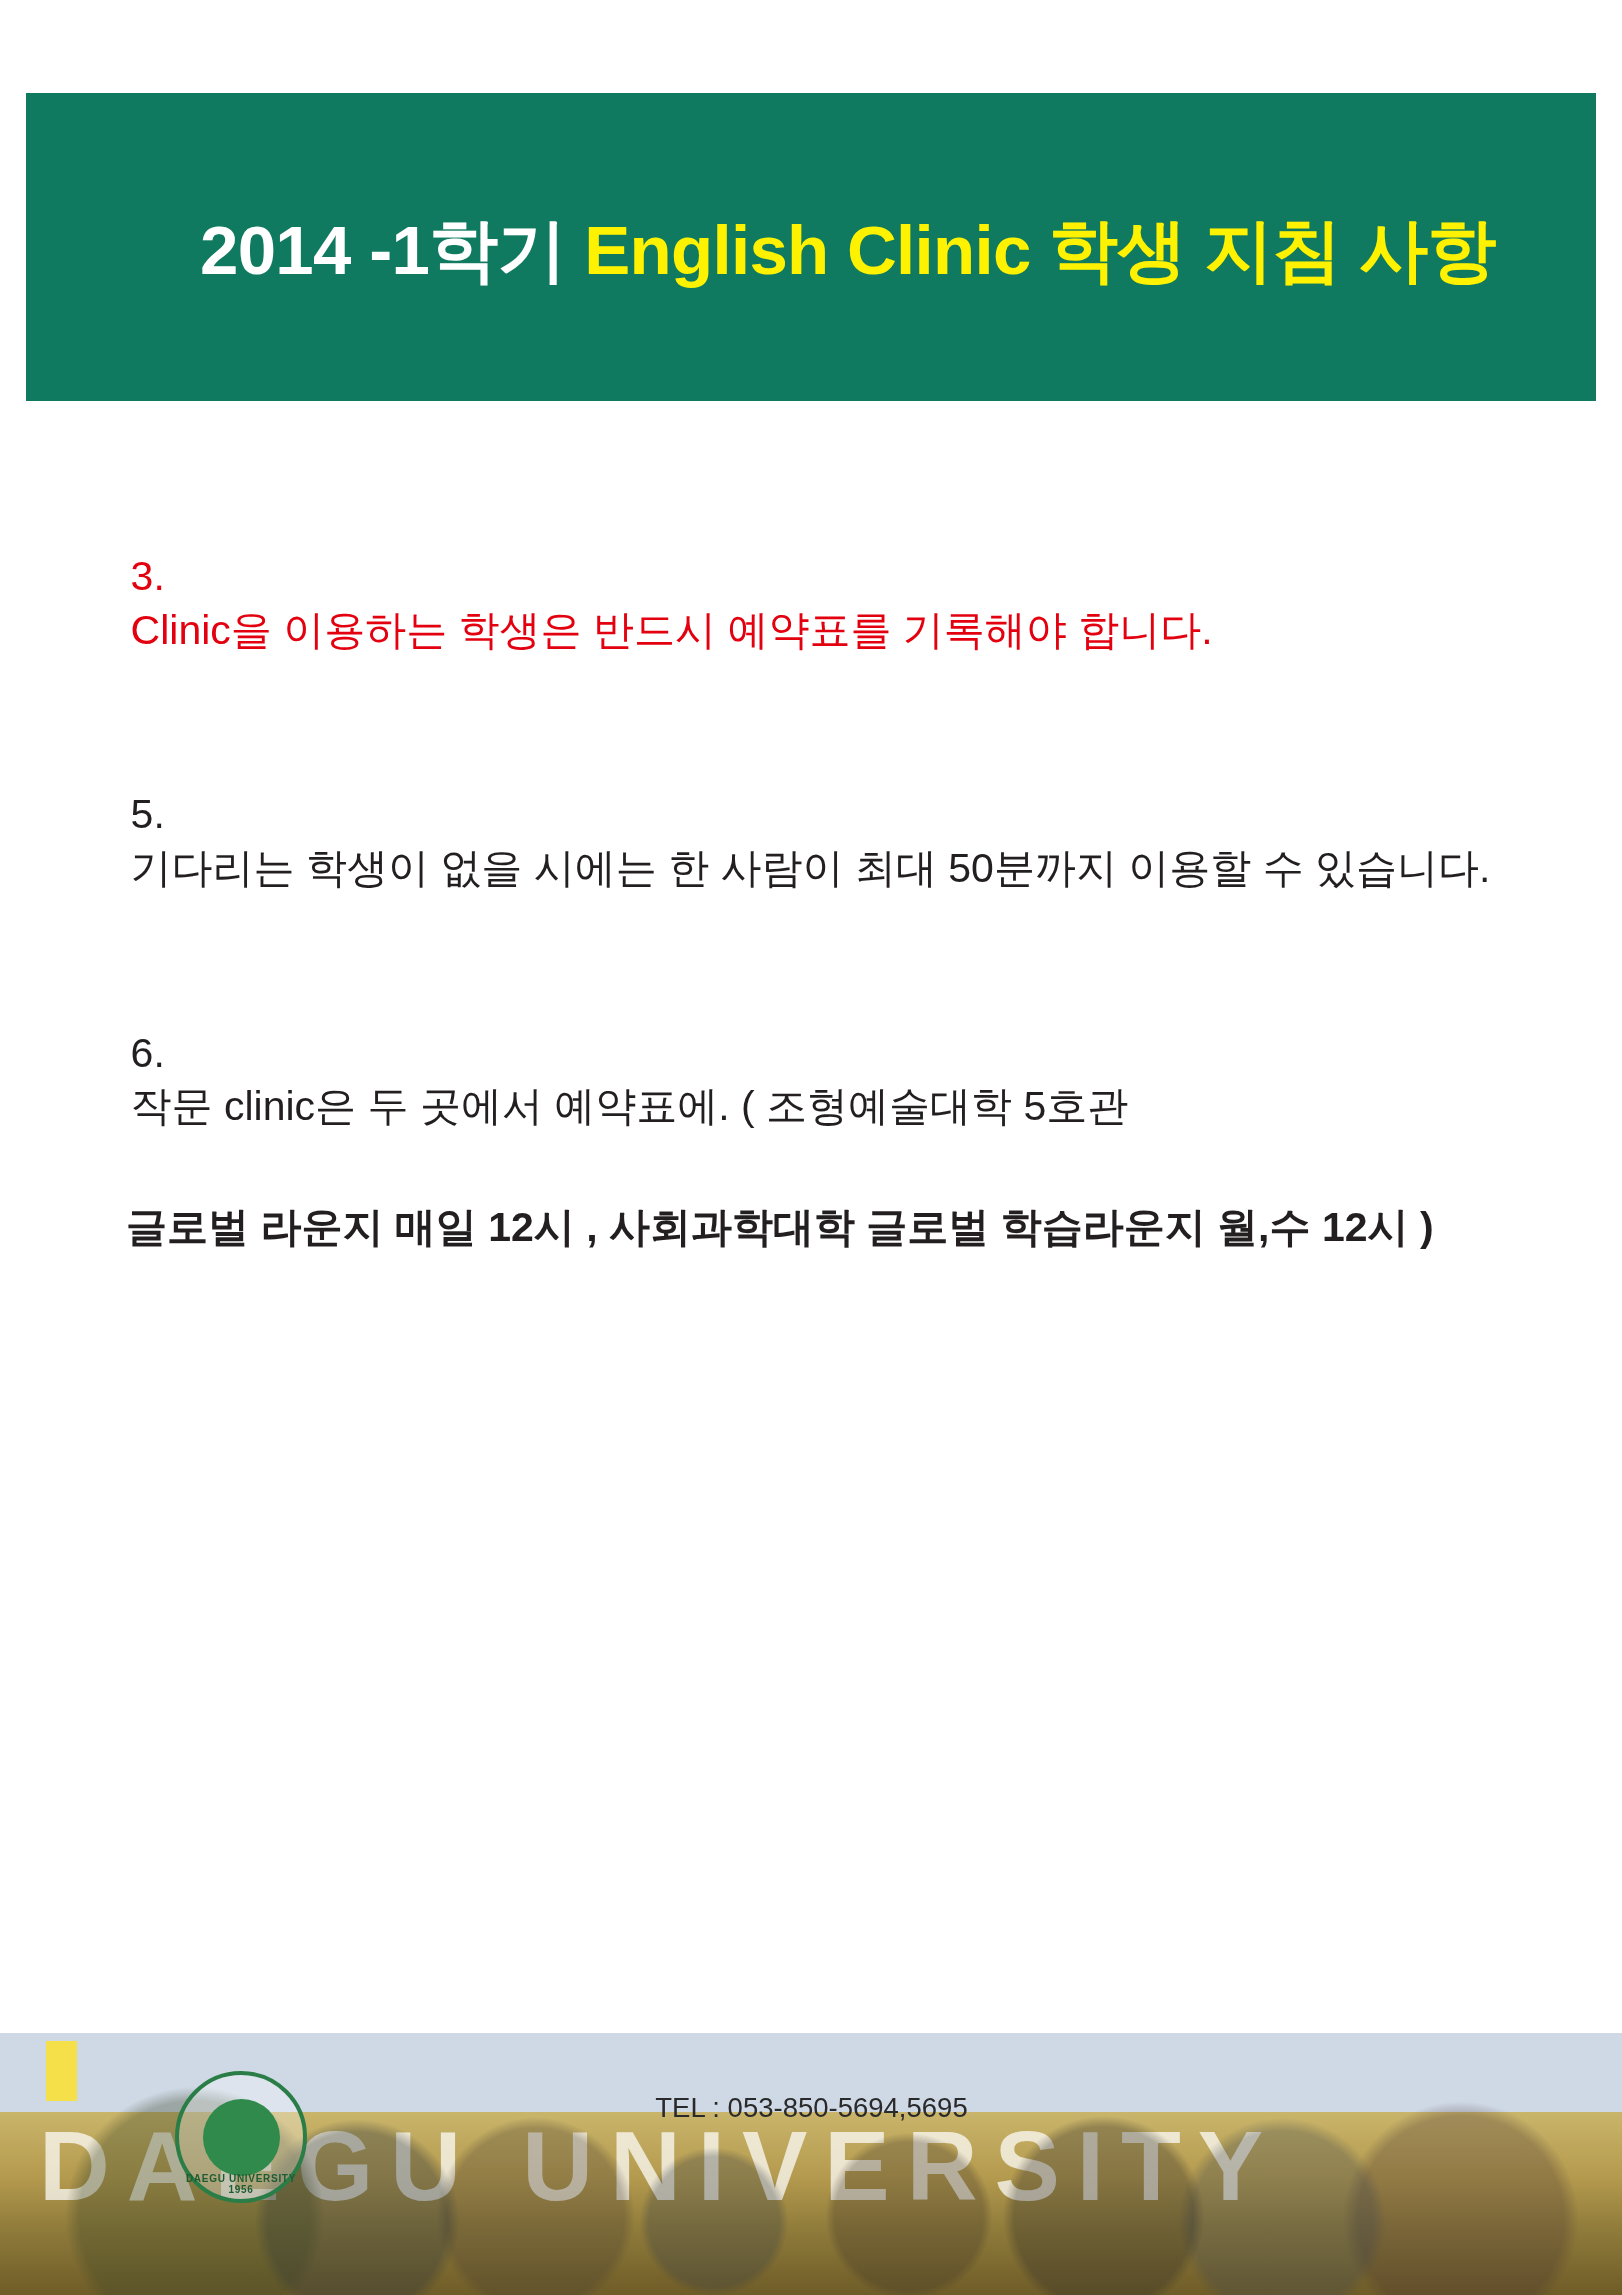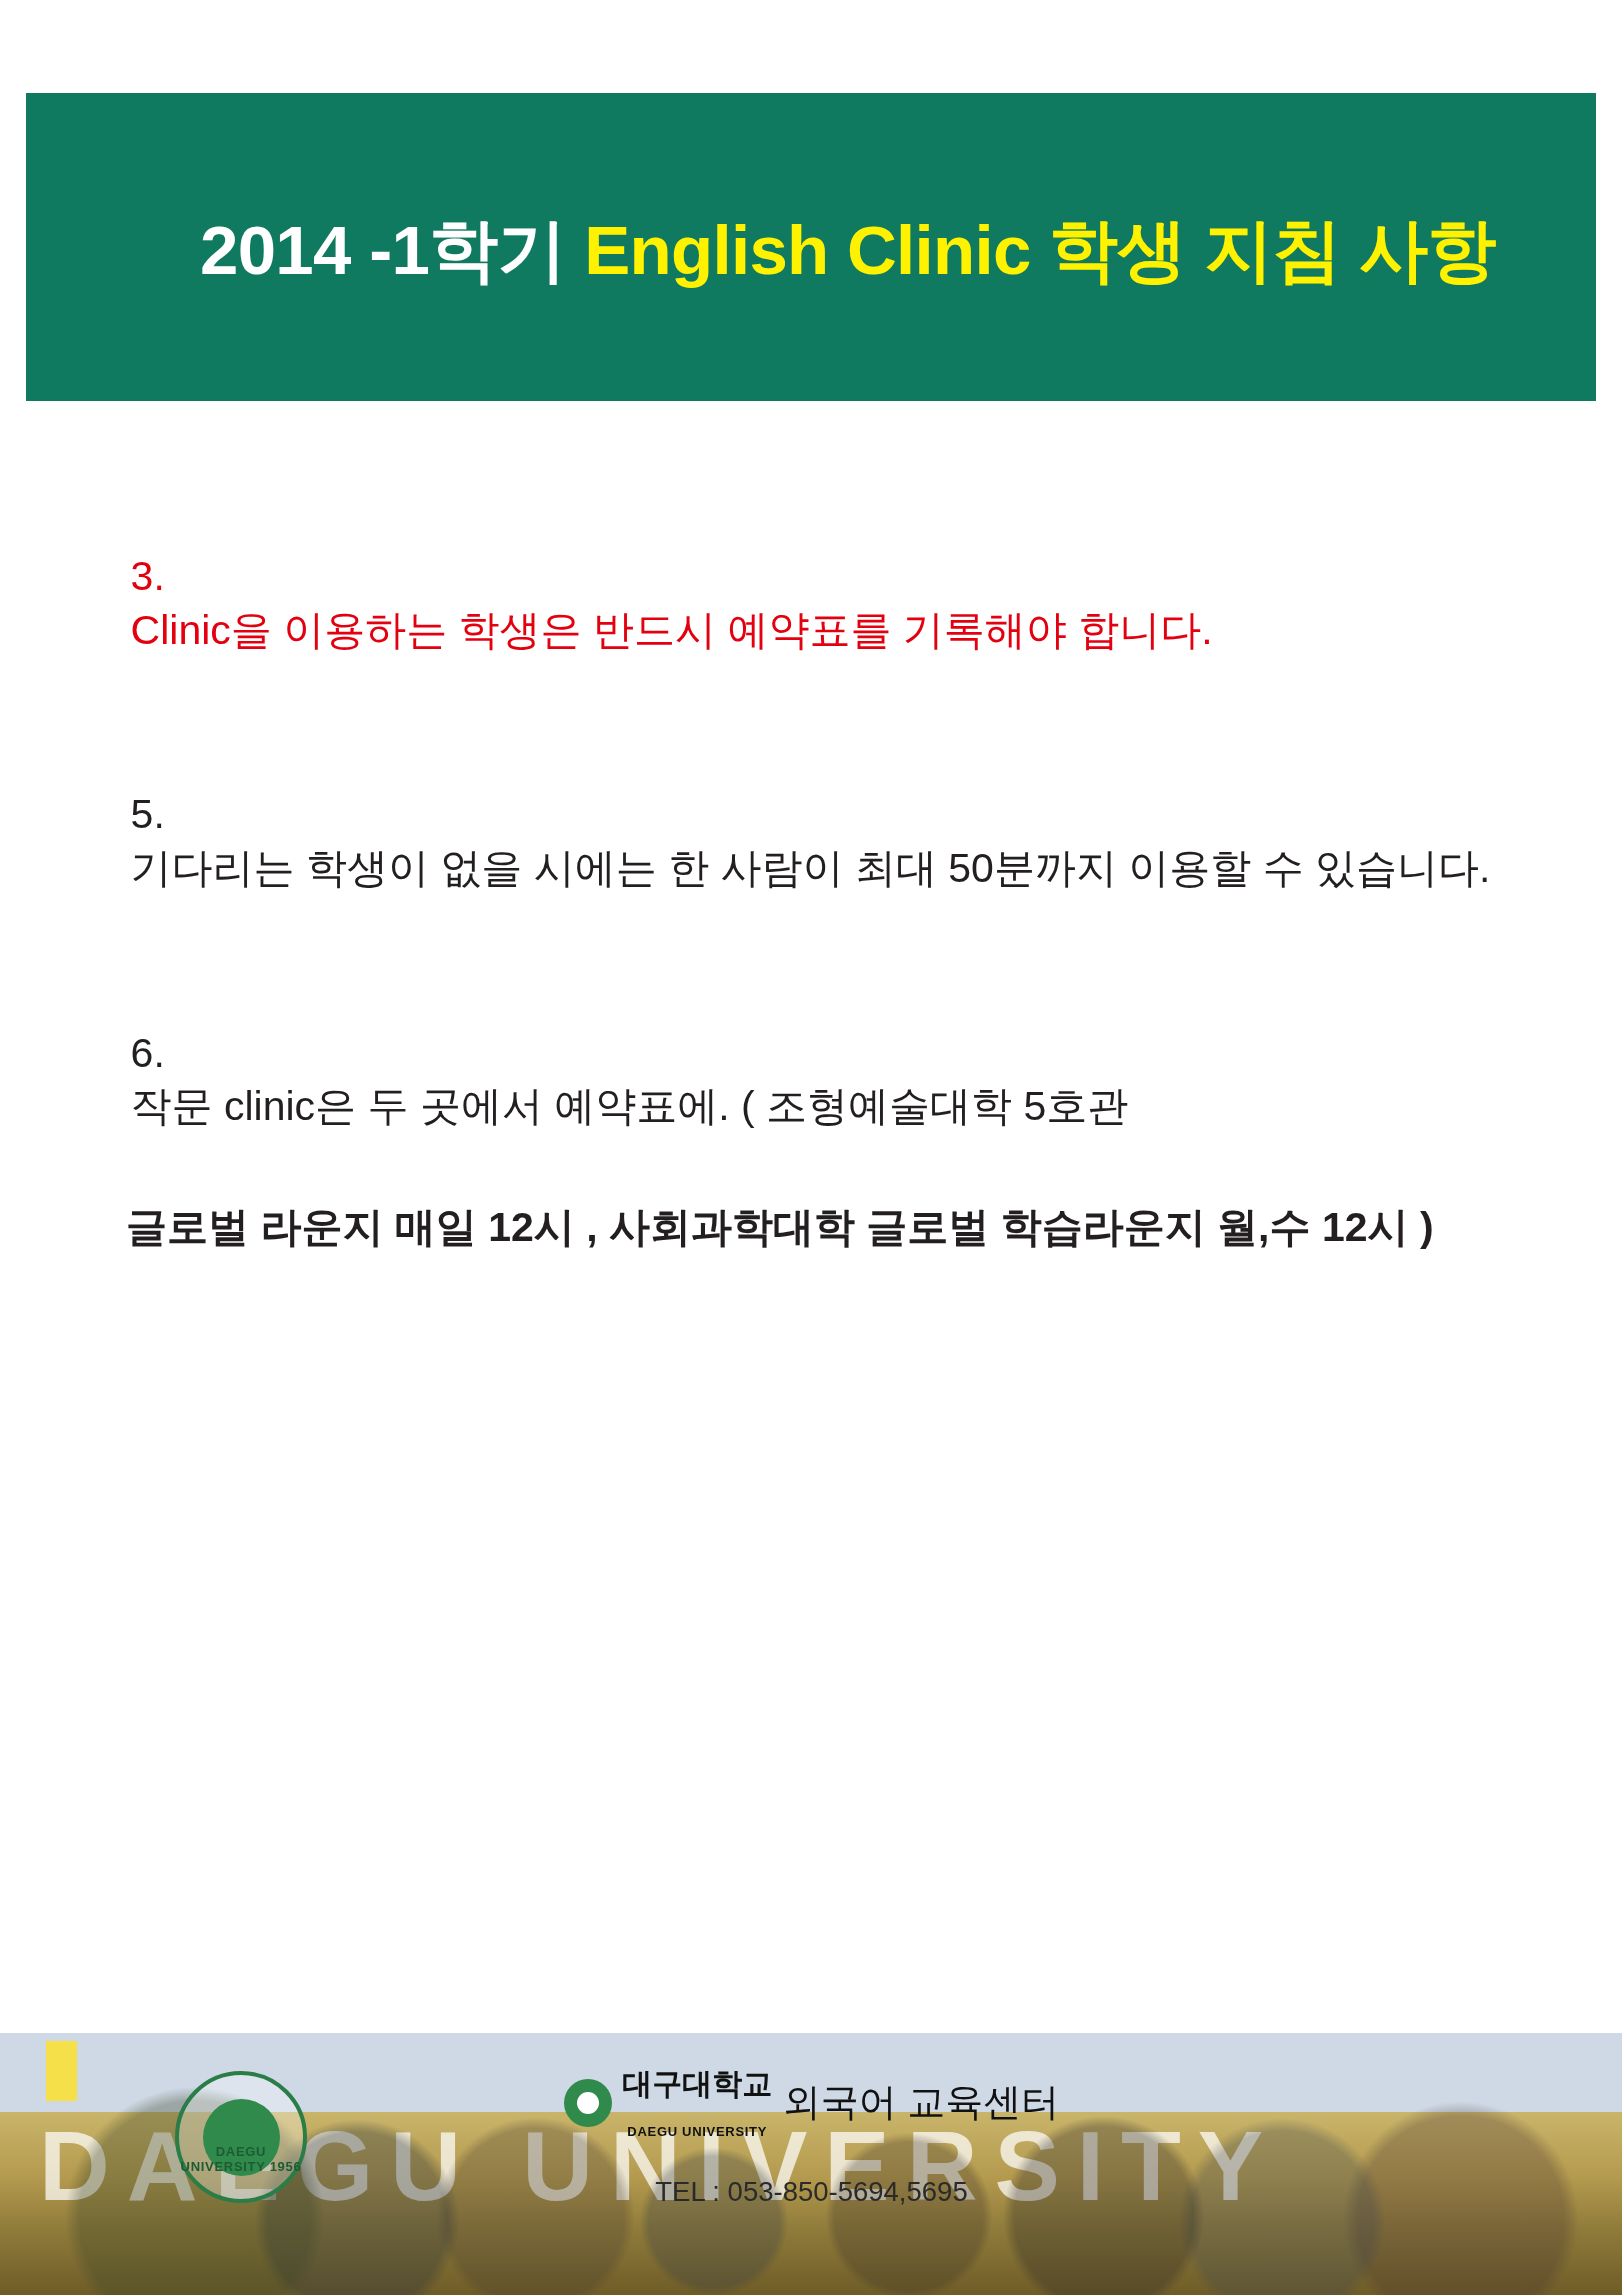--- a/index.html
+++ b/index.html
@@ -146,22 +146,22 @@
   .seal-inner {
     width: 77px;
     height: 77px;
     border-radius: 50%;
     background: #2f8a4c;
   }
   .seal-text {
     position: absolute;
     width: 100%;
     text-align: center;
-    bottom: 25px;
-    font-size: 13px;
+    bottom: 4px;
+    font-size: 10px;
     color: #1d5c33;
     font-weight: bold;
     letter-spacing: 0.7px;
   }
   .footer-center {
     position: absolute;
     left: 0;
     top: 27.5px;
     width: 1623px;
     text-align: center;
@@ -238,24 +238,16 @@
 <div class="footer">
   <div class="footer-photo"></div>
   <div class="footer-yellow-tab"></div>
 
   <div class="seal">
     <div class="seal-inner"></div>
     <div class="seal-text">DAEGU UNIVERSITY 1956</div>
   </div>
 
   <div class="footer-center">
-    <div class="org-line">
-      <span class="org-mark"></span>
-      <span>
-        <span class="org-ko">대구대학교</span><br>
-        <span class="org-en">DAEGU UNIVERSITY</span>
-      </span>
-      <span class="org-center-name">외국어 교육센터</span>
-    </div>
     <div class="tel-line">TEL : 053-850-5694,5695</div>
   </div>
 </div>
 
 
 </body></html>

